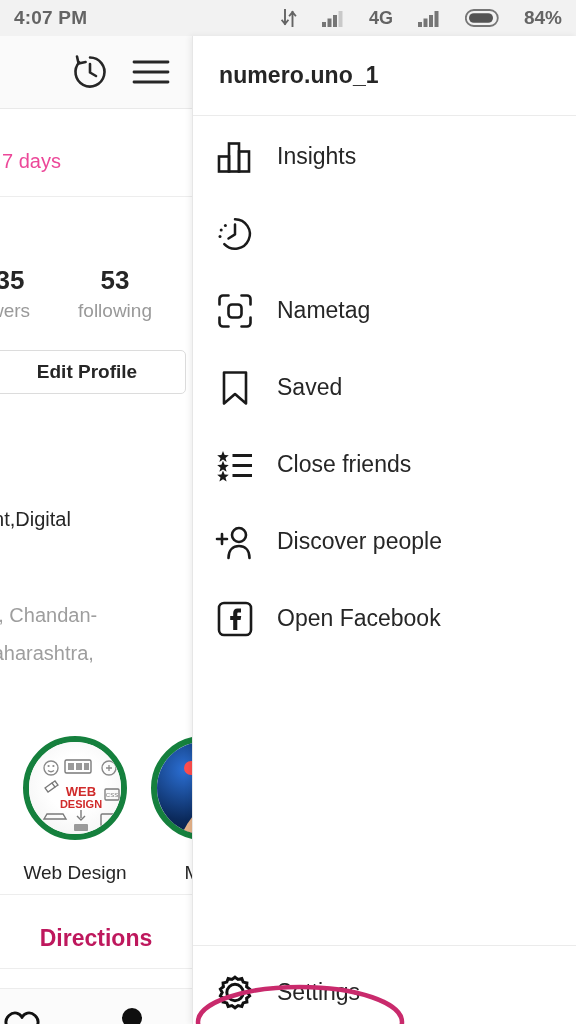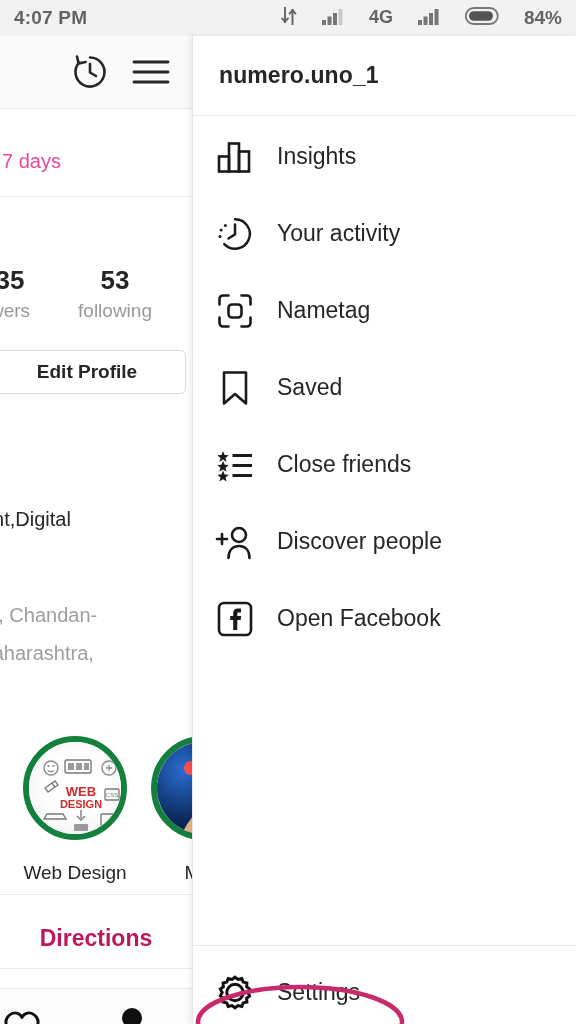--- a/index.html
+++ b/index.html
@@ -24,21 +24,21 @@
     display: flex; align-items: center;
     padding: 0 14px;
     color: #6e6e6e;
   }
   #status-time {
     font-size: 19px; font-weight: bold; letter-spacing: .2px;
     color: #646464;
   }
   #status-right {
     margin-left: auto;
-    display: flex; align-items: flex-start; gap: 25px;
+    display: flex; align-items: center; gap: 25px;
   }
   .stat-ico { display: block; }
   #status-4g { font-size: 18px; font-weight: bold; color: #646464; }
   #status-battery-pct { font-size: 19px; font-weight: bold; color: #646464; }
 
   
   #left-panel {
     position: absolute; top: 36px; left: 0;
     width: 192px; height: 988px;
     background: #ffffff;
@@ -350,21 +350,20 @@
       <div class="menu-item">
         <span class="menu-icon">
           <svg width="38" height="38" viewBox="0 0 38 38">
             <path d="M19 4.2 A14.8 14.8 0 1 1 8.3 29.2" fill="none" stroke="#1a1a1a" stroke-width="2.5" stroke-linecap="round"></path>
             <circle cx="9.4" cy="10.6" r="1.5" fill="#1a1a1a"></circle>
             <circle cx="5.2" cy="15" r="1.5" fill="#1a1a1a"></circle>
             <circle cx="4" cy="21.4" r="1.5" fill="#1a1a1a"></circle>
             <path d="M19 9.5 L19 19.4 L12.5 23.5" fill="none" stroke="#1a1a1a" stroke-width="2.5" stroke-linecap="round" stroke-linejoin="round"></path>
           </svg>
         </span>
-        <span class="menu-label">Your activity</span>
       </div>
 
       <div class="menu-item">
         <span class="menu-icon">
           <svg width="38" height="38" viewBox="0 0 38 38">
             <path d="M12.5 3.5 H7 A3.5 3.5 0 0 0 3.5 7 V12.5" fill="none" stroke="#1a1a1a" stroke-width="2.6" stroke-linecap="round"></path>
             <path d="M25.5 3.5 H31 A3.5 3.5 0 0 1 34.5 7 V12.5" fill="none" stroke="#1a1a1a" stroke-width="2.6" stroke-linecap="round"></path>
             <path d="M12.5 34.5 H7 A3.5 3.5 0 0 1 3.5 31 V25.5" fill="none" stroke="#1a1a1a" stroke-width="2.6" stroke-linecap="round"></path>
             <path d="M25.5 34.5 H31 A3.5 3.5 0 0 0 34.5 31 V25.5" fill="none" stroke="#1a1a1a" stroke-width="2.6" stroke-linecap="round"></path>
             <rect x="12.5" y="12.5" width="13" height="13" rx="3.5" fill="none" stroke="#1a1a1a" stroke-width="2.6"></rect>

